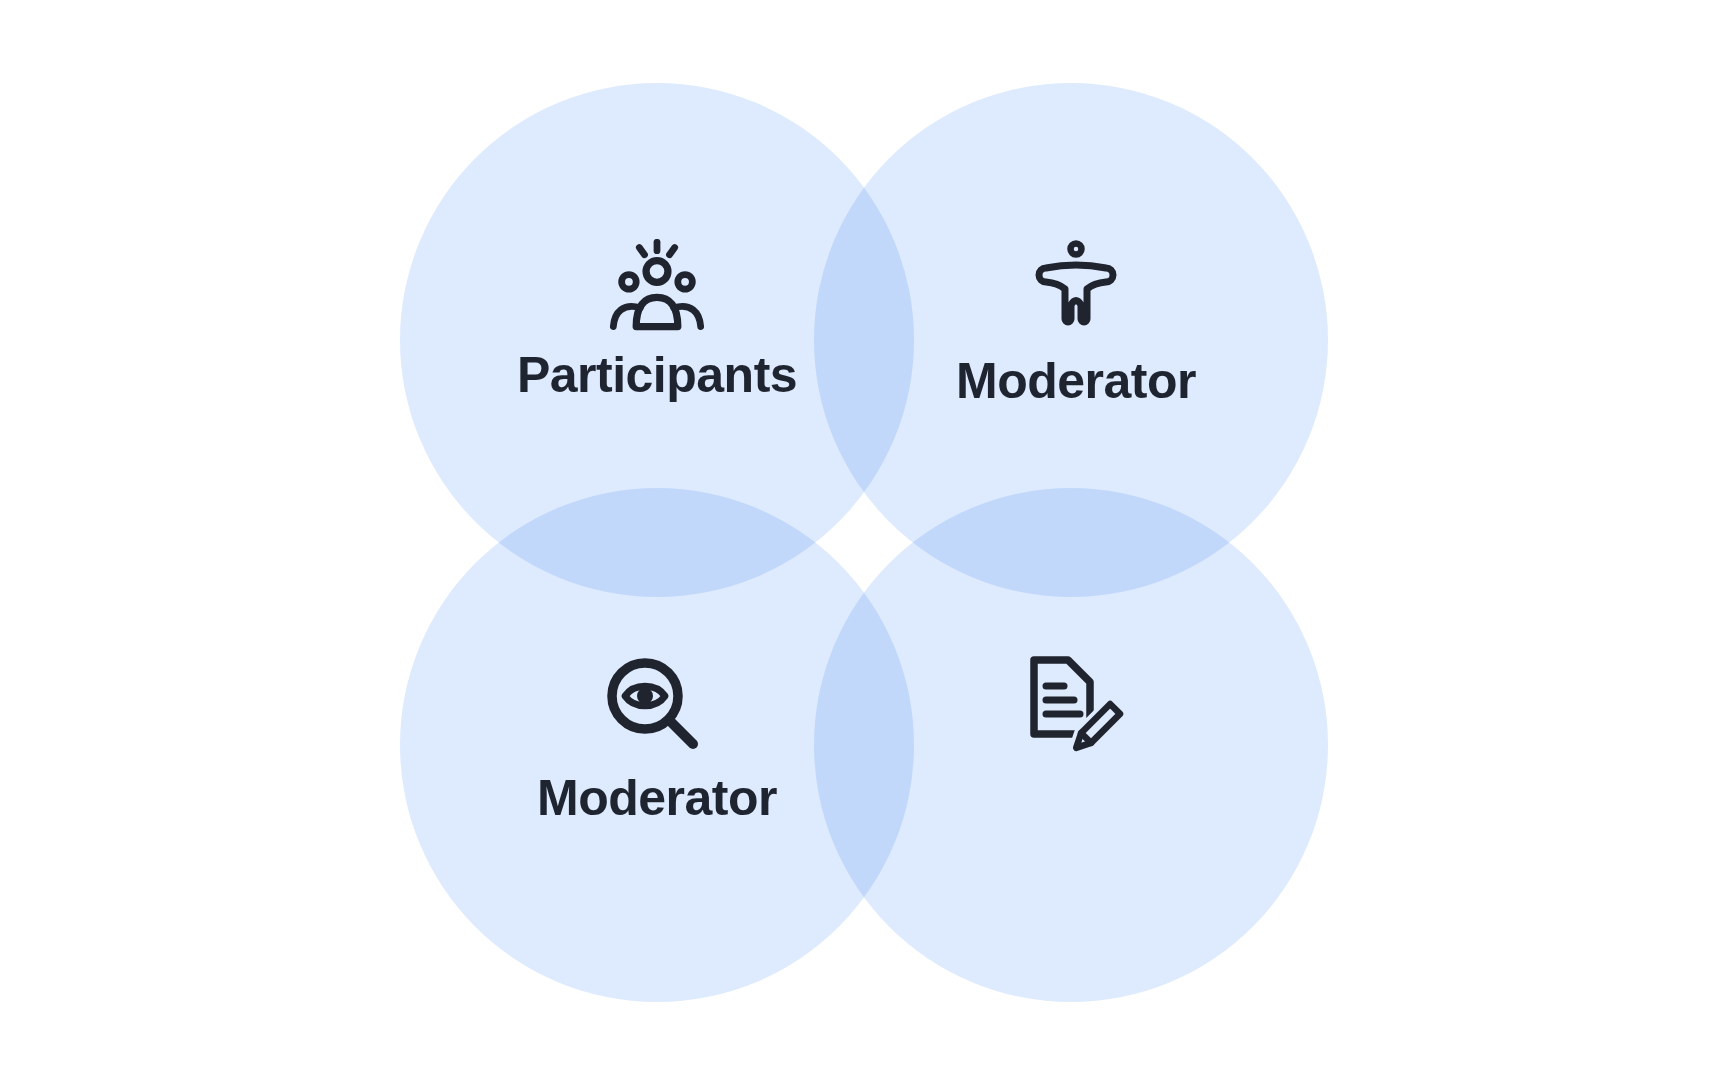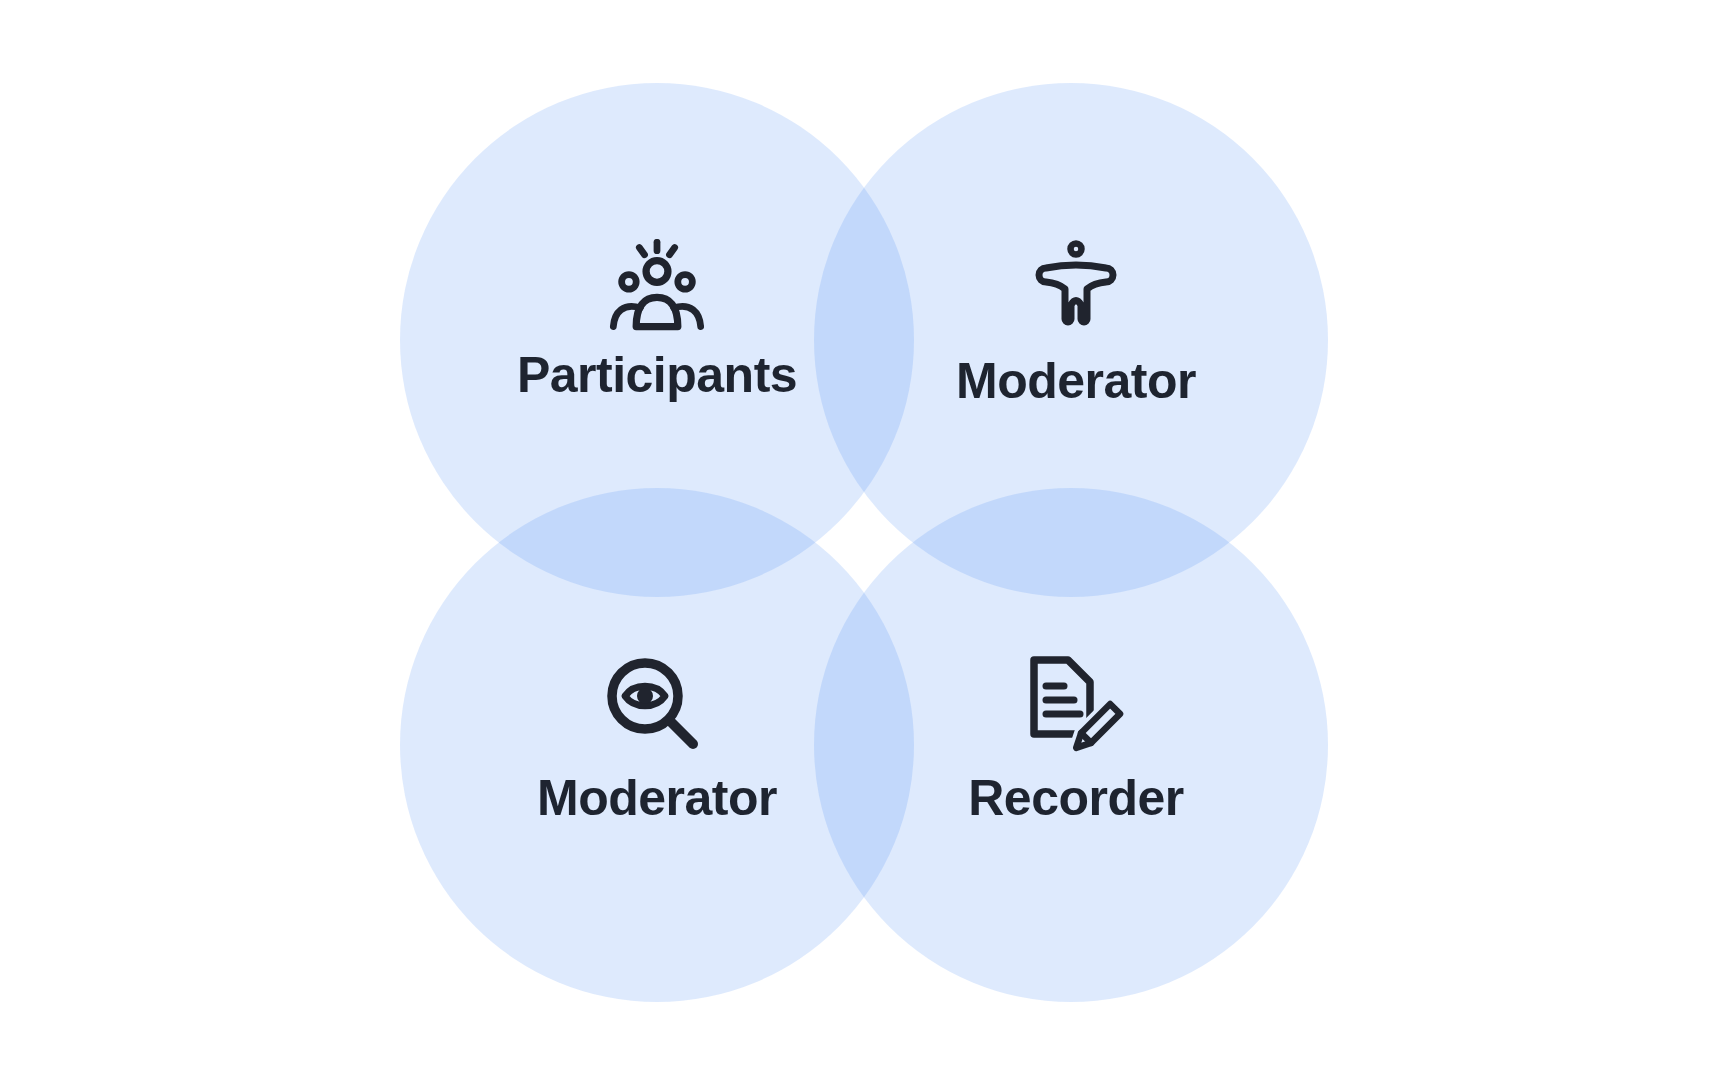--- a/index.html
+++ b/index.html
@@ -121,16 +121,15 @@
       <path class="st" stroke-width="7.5" d="M8 4 H42 L64 26 V78 H8 Z"></path>
       <path class="st" stroke-width="7" d="M20 30 H38"></path>
       <path class="st" stroke-width="7" d="M20 44 H48"></path>
       <path class="st" stroke-width="7" d="M20 58 H54"></path>
       <g transform="translate(70 72) rotate(135)">
         <path class="halo" d="M-27 -7 H14 L28 0 L14 7 H-27 Z"></path>
         <path class="st" stroke-width="6.5" d="M-27 -7 H14 L28 0 L14 7 H-27 Z"></path>
         <path class="st" stroke-width="6.5" d="M14 -7 V7"></path>
       </g>
     </svg>
-    <div class="role-label">Recorder</div>
   </div>
 
 </div>
 
 </body></html>

